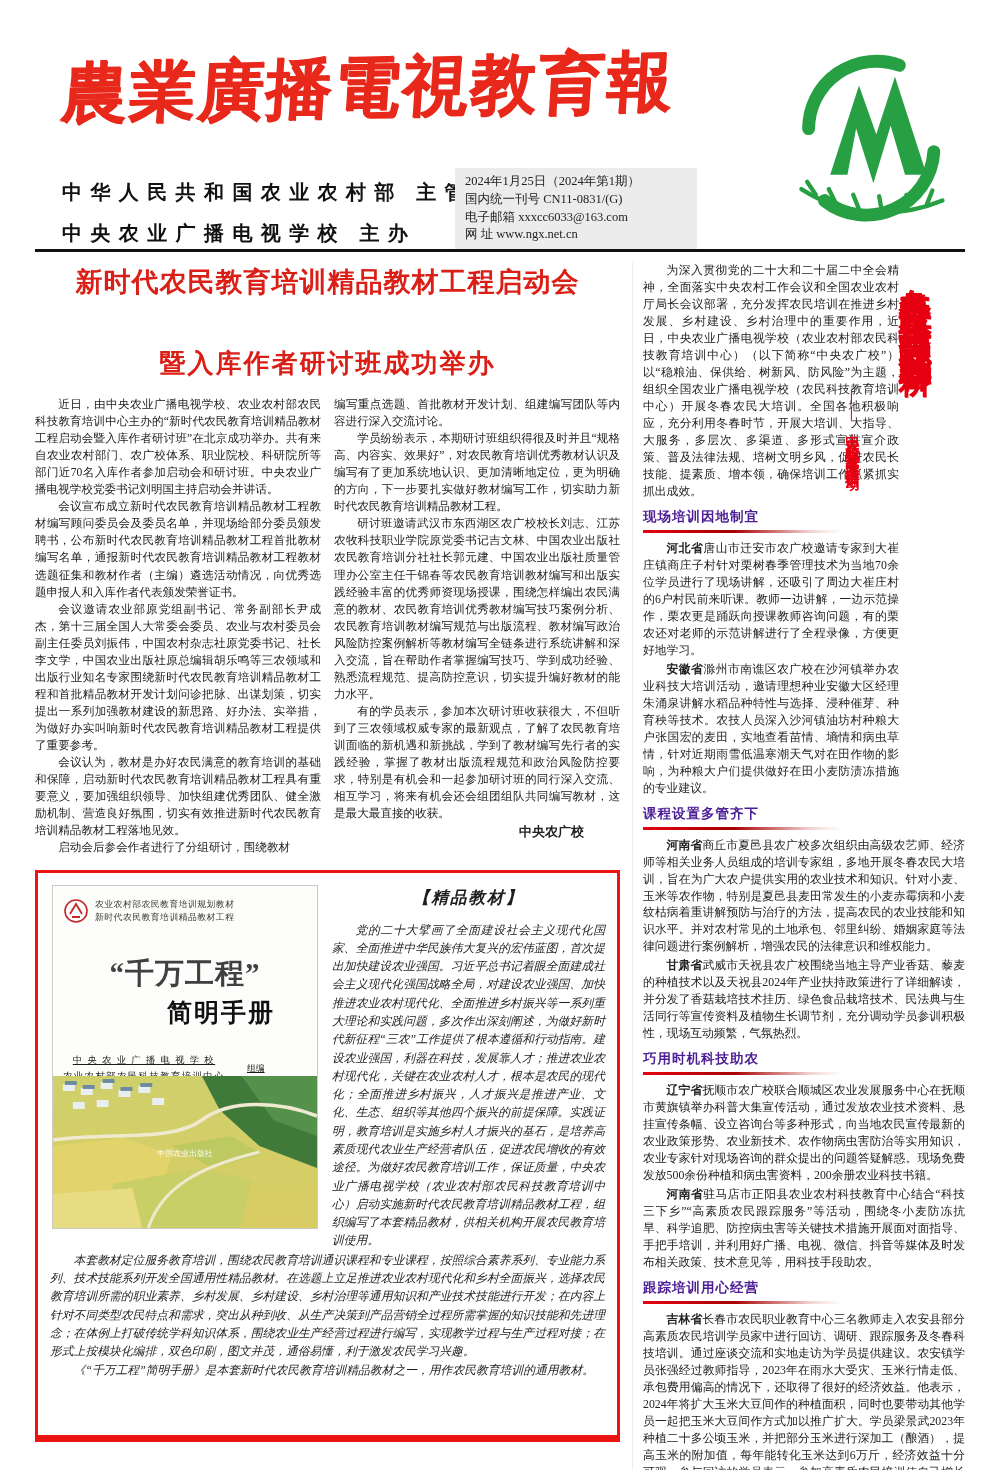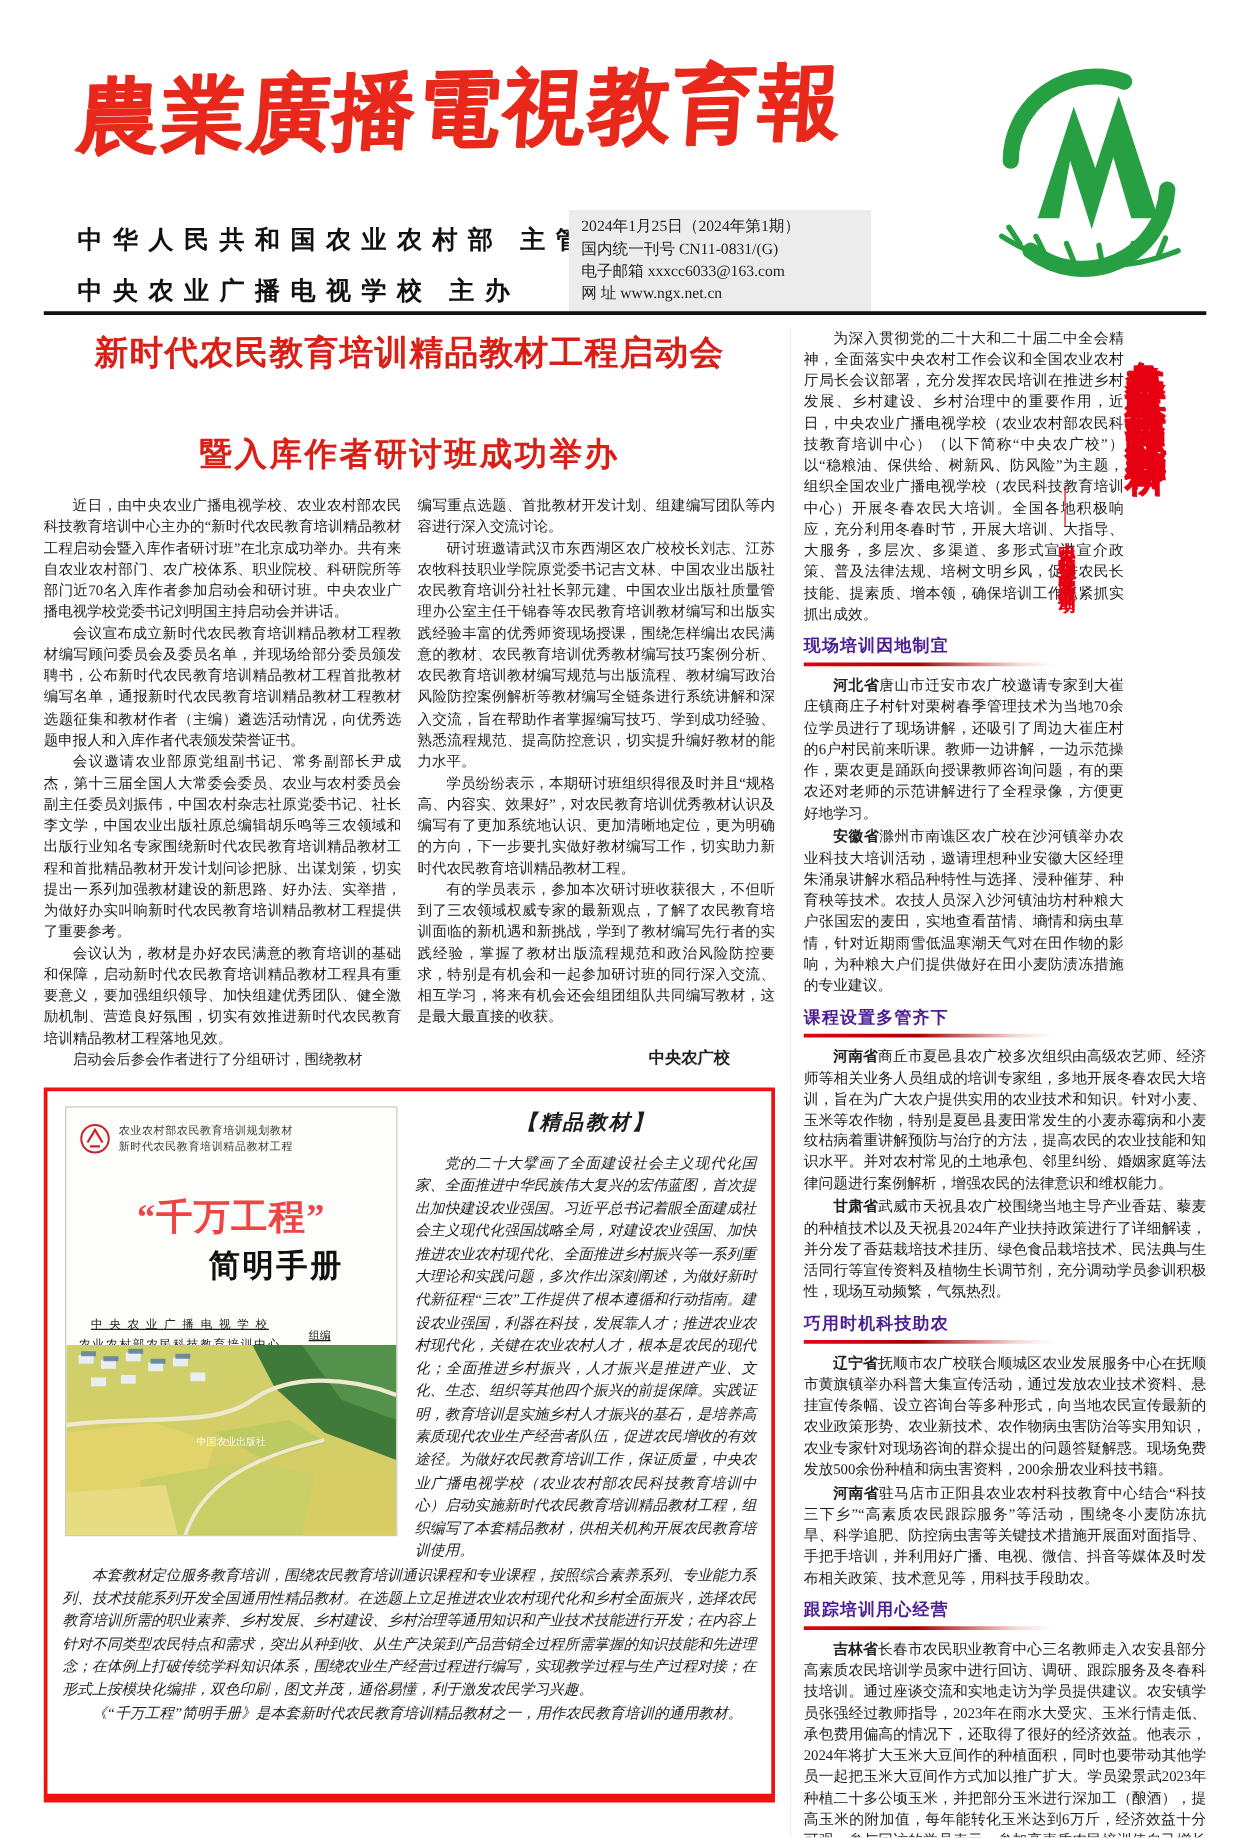--- a/index.html
+++ b/index.html
@@ -28,34 +28,34 @@
   #right-zone { width:383px; margin-left:12px; position:relative; padding-left:10px; border-left:1px solid #eee; }
 
   
   .headline { text-align:center; color:#da1f17; font-weight:bold; line-height:1.4; margin:2px 0 14px; }
   .headline .h1 { font-size:27px; letter-spacing:1px; }
   .headline .h2 { font-size:26px; letter-spacing:2px;margin-top:44px; }
   .twocol { display:flex; gap:13px; }
   .col { width:286px; font-size:11.6px; line-height:1.47; text-align:justify; color:#222; }
   .col p { text-indent:2em; }
   .cont > p:first-child { text-indent:0; }
-  .byline { text-align:right; font-weight:bold; font-size:13px; padding-right:36px; margin-top:14px; }
+  .byline { text-align:right; font-weight:bold; font-size:13px; padding-right:36px; }
 
   
   .feature-box {
     margin-top:14px; border:3px solid #ec1410; border-bottom-width:7px;
     padding:10px 12px 8px; height:572px; overflow:hidden;
   }
   .book-cover {
     float:left; width:266px; height:344px; margin:2px 14px 8px 2px;
     border:1px solid #c9cbc6; background:#fdfdfb; position:relative; padding:12px 10px 0;
   }
   .cover-series { display:flex; align-items:flex-start; gap:6px; }
   .cover-series .txt { font-size:8.8px; color:#3a3a3a; line-height:1.5; letter-spacing:.5px; }
-  .cover-title-red { margin-top:30px; text-align:center; font-size:29px; font-weight:bold; color:#ef4444; letter-spacing:1px; }
+  .cover-title-red { margin-top:30px; text-align:center; font-size:29px; font-weight:bold; color:#404040; letter-spacing:1px; }
   .cover-title-black { margin-top:2px; text-align:center; padding-left:72px; font-size:25px; font-weight:bold; color:#101010; letter-spacing:2px; }
   .cover-credits { margin-top:24px; display:flex; justify-content:flex-start; align-items:center; gap:22px;text-decoration:underline; }
   .cover-credits .lines { font-size:9.3px; color:#222; text-align:center; line-height:1.7; letter-spacing:1.5px; }
   .cover-credits .suffix { font-size:8.8px; color:#222; }
   .cover-photo { position:absolute; left:0; bottom:0; width:100%; height:152px; }
   .feature-text { font-style:italic; font-size:11.8px; line-height:1.55; text-align:justify; color:#1d1d1d; }
   .feature-text p { text-indent:2em; margin-bottom:1px; }
   .feature-tag { font-style:italic; font-weight:bold; font-size:16.5px; text-align:center; margin:2px 0 10px; letter-spacing:2px; }
 
   
@@ -130,22 +130,22 @@
         <div class="col">
             <p class="para">近日，由中央农业广播电视学校、农业农村部农民科技教育培训中心主办的“新时代农民教育培训精品教材工程启动会暨入库作者研讨班”在北京成功举办。共有来自农业农村部门、农广校体系、职业院校、科研院所等部门近70名入库作者参加启动会和研讨班。中央农业广播电视学校党委书记刘明国主持启动会并讲话。</p>
             <p class="para">会议宣布成立新时代农民教育培训精品教材工程教材编写顾问委员会及委员名单，并现场给部分委员颁发聘书，公布新时代农民教育培训精品教材工程首批教材编写名单，通报新时代农民教育培训精品教材工程教材选题征集和教材作者（主编）遴选活动情况，向优秀选题申报人和入库作者代表颁发荣誉证书。</p>
             <p class="para">会议邀请农业部原党组副书记、常务副部长尹成杰，第十三届全国人大常委会委员、农业与农村委员会副主任委员刘振伟，中国农村杂志社原党委书记、社长李文学，中国农业出版社原总编辑胡乐鸣等三农领域和出版行业知名专家围绕新时代农民教育培训精品教材工程和首批精品教材开发计划问诊把脉、出谋划策，切实提出一系列加强教材建设的新思路、好办法、实举措，为做好办实叫响新时代农民教育培训精品教材工程提供了重要参考。</p>
             <p class="para">会议认为，教材是办好农民满意的教育培训的基础和保障，启动新时代农民教育培训精品教材工程具有重要意义，要加强组织领导、加快组建优秀团队、健全激励机制、营造良好氛围，切实有效推进新时代农民教育培训精品教材工程落地见效。</p>
             <p class="para">启动会后参会作者进行了分组研讨，围绕教材</p>
           </div>
         <div class="col cont">
           <div class="cont">
               <p class="para">编写重点选题、首批教材开发计划、组建编写团队等内容进行深入交流讨论。</p>
+              <p class="para">学员纷纷表示，本期研讨班组织得很及时并且“规格高、内容实、效果好”，对农民教育培训优秀教材认识及编写有了更加系统地认识、更加清晰地定位，更为明确的方向，下一步要扎实做好教材编写工作，切实助力新时代农民教育培训精品教材工程。</p>
               <p class="para">研讨班邀请武汉市东西湖区农广校校长刘志、江苏农牧科技职业学院原党委书记吉文林、中国农业出版社农民教育培训分社社长郭元建、中国农业出版社质量管理办公室主任干锦春等农民教育培训教材编写和出版实践经验丰富的优秀师资现场授课，围绕怎样编出农民满意的教材、农民教育培训优秀教材编写技巧案例分析、农民教育培训教材编写规范与出版流程、教材编写政治风险防控案例解析等教材编写全链条进行系统讲解和深入交流，旨在帮助作者掌握编写技巧、学到成功经验、熟悉流程规范、提高防控意识，切实提升编好教材的能力水平。</p>
-              <p class="para">学员纷纷表示，本期研讨班组织得很及时并且“规格高、内容实、效果好”，对农民教育培训优秀教材认识及编写有了更加系统地认识、更加清晰地定位，更为明确的方向，下一步要扎实做好教材编写工作，切实助力新时代农民教育培训精品教材工程。</p>
               <p class="para">有的学员表示，参加本次研讨班收获很大，不但听到了三农领域权威专家的最新观点，了解了农民教育培训面临的新机遇和新挑战，学到了教材编写先行者的实践经验，掌握了教材出版流程规范和政治风险防控要求，特别是有机会和一起参加研讨班的同行深入交流、相互学习，将来有机会还会组团组队共同编写教材，这是最大最直接的收获。</p>
             </div>
           <div class="byline">中央农广校</div>
         </div>
       </div>
 
       <div class="feature-box">
         <div class="book-cover">
           <div class="cover-series">
             <svg width="26" height="26" viewBox="0 0 26 26">

